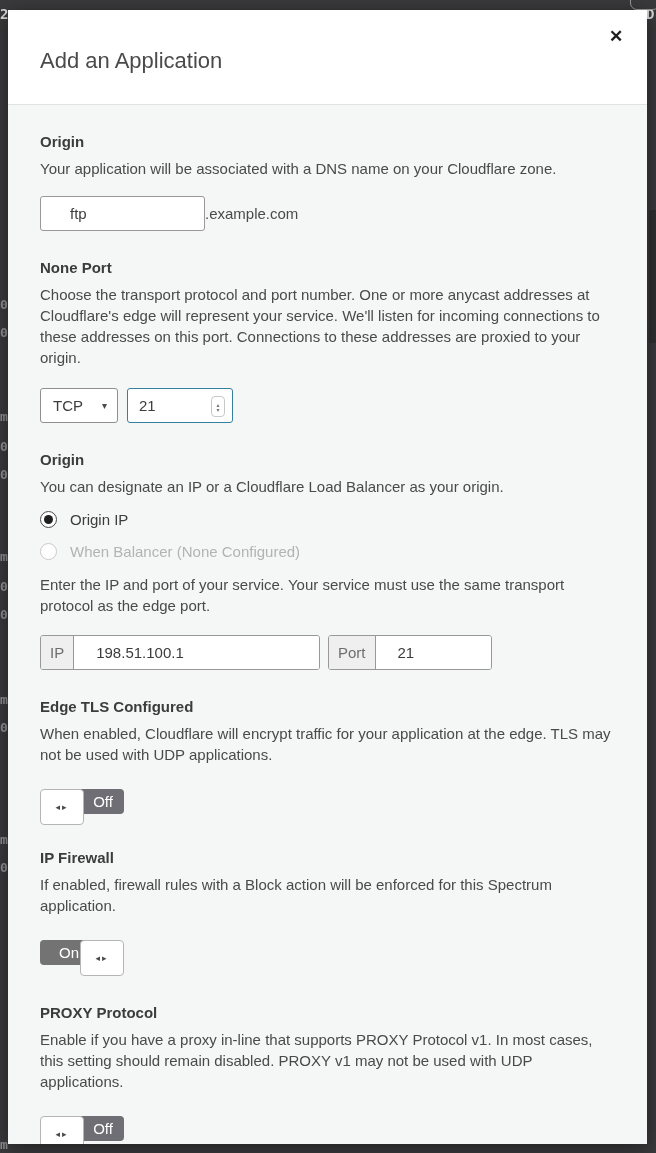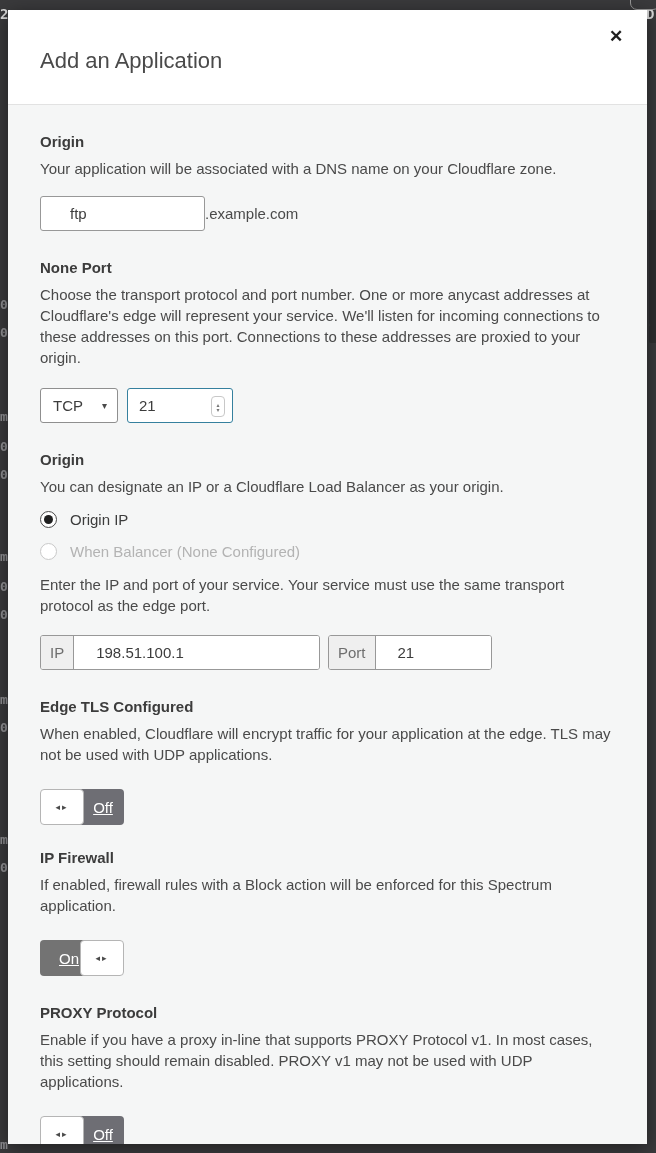--- a/index.html
+++ b/index.html
@@ -105,23 +105,23 @@
   .group input {
     border:none; outline:none; font-family:"Liberation Sans", sans-serif;
     font-size:15px; color:#3c3c3c; padding:0 22px; flex:1; min-width:0; background:#fff;
   }
   .group.ip-group { width:280px; }
   .group.port-group { width:164px; margin-left:8px; }
 
   
   .toggle { position:relative; width:84px; height:36px; margin-top:24px; cursor:pointer; }
   .toggle .half {
-    position:absolute; top:0; width:44px; height:36px;
+    position:absolute; top:0; width:44px; height:25px;
     display:flex; align-items:center; justify-content:center;
-    font-size:15px; color:#fff;text-decoration:underline;
+    font-size:15px; color:#fff;
   }
   .toggle .state-off { right:0; background:#6e6e74; border-radius:0 4px 4px 0; padding-left:2px; }
   .toggle .state-on  { left:0;  background:#737373; border-radius:4px 0 0 4px; padding-right:2px;padding-left:16px; }
   .toggle .knob {
     position:absolute; top:0; width:44px; height:36px; background:#fff;
     border:1px solid #b5b5b5; border-radius:4px; z-index:2;
     display:flex; align-items:center; justify-content:center;
   }
   .toggle.off .knob { left:0; }
   .toggle.on  .knob { right:0; }

